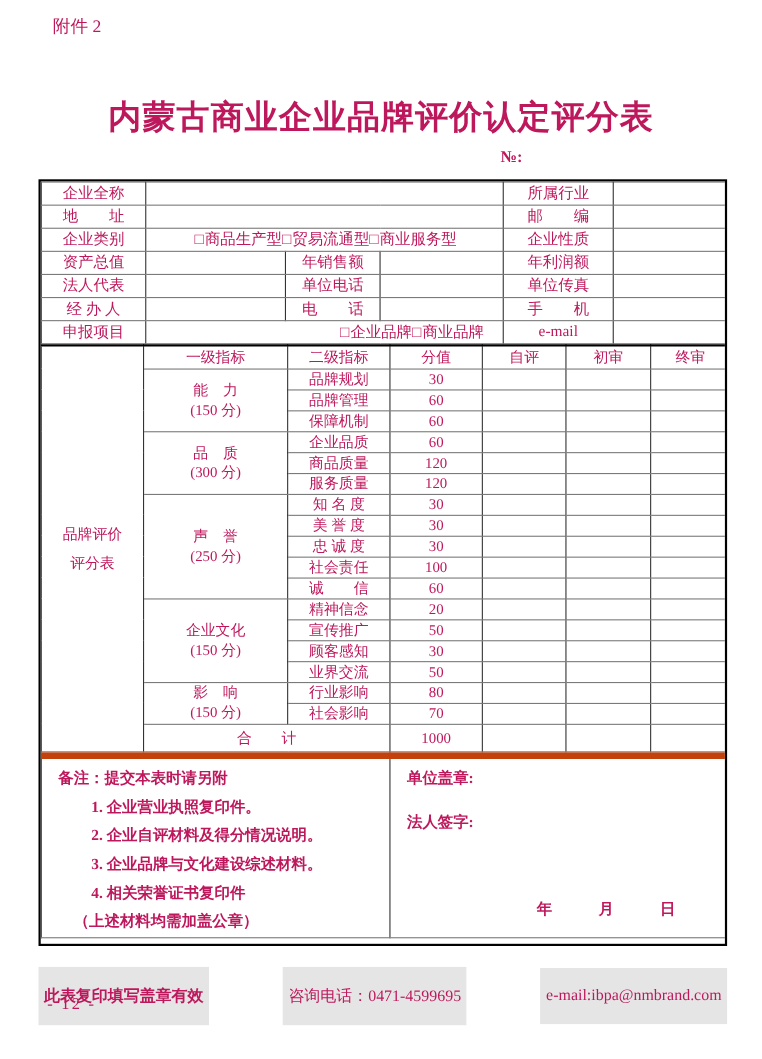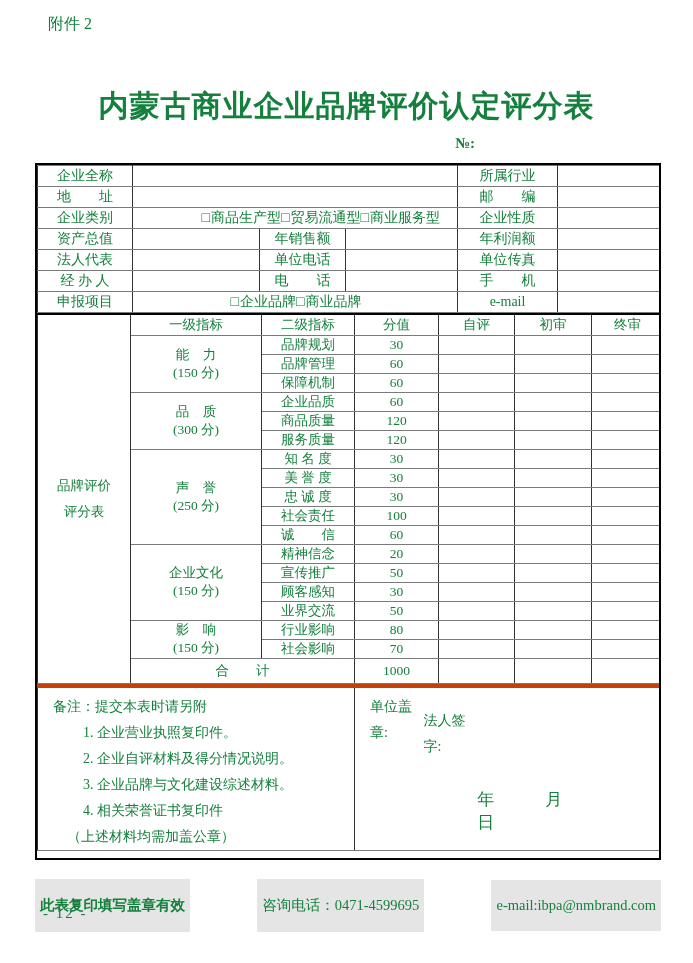--- a/index.html
+++ b/index.html
@@ -1,49 +1,49 @@
 <!DOCTYPE html>
 <html><head>
 <meta charset="utf-8">
 <style>
   * { margin:0; padding:0; box-sizing:border-box; }
   html,body { background:#fff; }
   .page { width:693px; height:963px; position:relative; background:#fff;
-          font-family:"Liberation Serif","DejaVu Serif",serif; color:#15803d; overflow:hidden; }
+          font-family:"Liberation Serif","DejaVu Serif",serif; color:#be185d; overflow:hidden; }
   .attachment { position:absolute; left:48px; top:14px; font-size:16px; }
   .title { position:absolute; left:0; top:86px; width:100%; text-align:center;
            font-size:30px; font-weight:bold; letter-spacing:1px; }
   .serial { position:absolute; left:455px; top:135px; font-size:15px; font-weight:bold; }
   .frame { position:absolute; left:35px; top:163px; width:626px; height:697px;
            border:2px solid #000; overflow:hidden; }
   table { border-collapse:collapse; table-layout:fixed; width:100%; }
   td { border:1px solid #333; border-top-color:#7a7a7a; border-bottom-color:#7a7a7a;
        font-size:14px; text-align:center; vertical-align:middle; padding:0 3px;
        overflow:hidden; white-space:nowrap; }
   table.info td { height:21px; }
-  .optrow { display:flex; justify-content:flex-end; align-items:center; padding:0 14px 0 16px; }
-  .optrow.two { justify-content:center; }
+  .optrow { display:flex; justify-content:center; align-items:center; padding:0 14px 0 16px; }
+  .optrow.two { justify-content:flex-end; }
   .opt .cb { margin-right:1px; }
   table.score { border-top:2px solid #000; }
   table.score td { font-size:13.5px; height:17px; }
   table.score tr.score-head td { height:21px; }
   table.score tr.total-row td { height:25px;margin-left:31px; }
   td.side div { line-height:20px; }
   td.side .side2 { margin-top:6px; }
   td.grp div { line-height:18px; }
-  table.notes-t { border-top:4px solid #c2410c; }
+  table.notes-t { border-top:6px solid #c2410c;font-weight:bold; }
   table.notes-t td { text-align:left; vertical-align:top; white-space:normal; height:160px; }
   .notes-left { padding:6px 8px 0 12px; font-size:14px; }
   .notes-left div { line-height:26px; }
   .note-item { padding-left:30px; }
   .note-last { padding-left:14px; }
-  .notes-right-flex { display:flex; flex-direction:row; height:158px; padding:6px 8px 4px 12px; font-size:14px; }
+  .notes-right-flex { display:flex; flex-direction:column; height:158px; padding:6px 8px 4px 12px; font-size:14px; }
   .seal { line-height:26px; }
   .sign { line-height:26px; margin-top:14px; }
-  .dateline { margin-top:auto; text-align:left; padding-right:38px; padding-bottom:8px; font-size:17px; }
+  .dateline { margin-top:auto; text-align:right; padding-right:38px; padding-bottom:8px; font-size:14px; }
   .footer { position:absolute; left:35px; top:863px; width:626px; display:flex;
             justify-content:space-between; align-items:center; font-size:14.5px; }
   .footer span { background:#e5e5e5; padding:17px 5px;margin-top:16px; }
   .f-note { font-weight:bold; }
   .pageno { position:absolute; left:43px; top:905px; font-size:15px; letter-spacing:2px; }
 </style>
 </head>
 <body>
 
 <div class="page">

